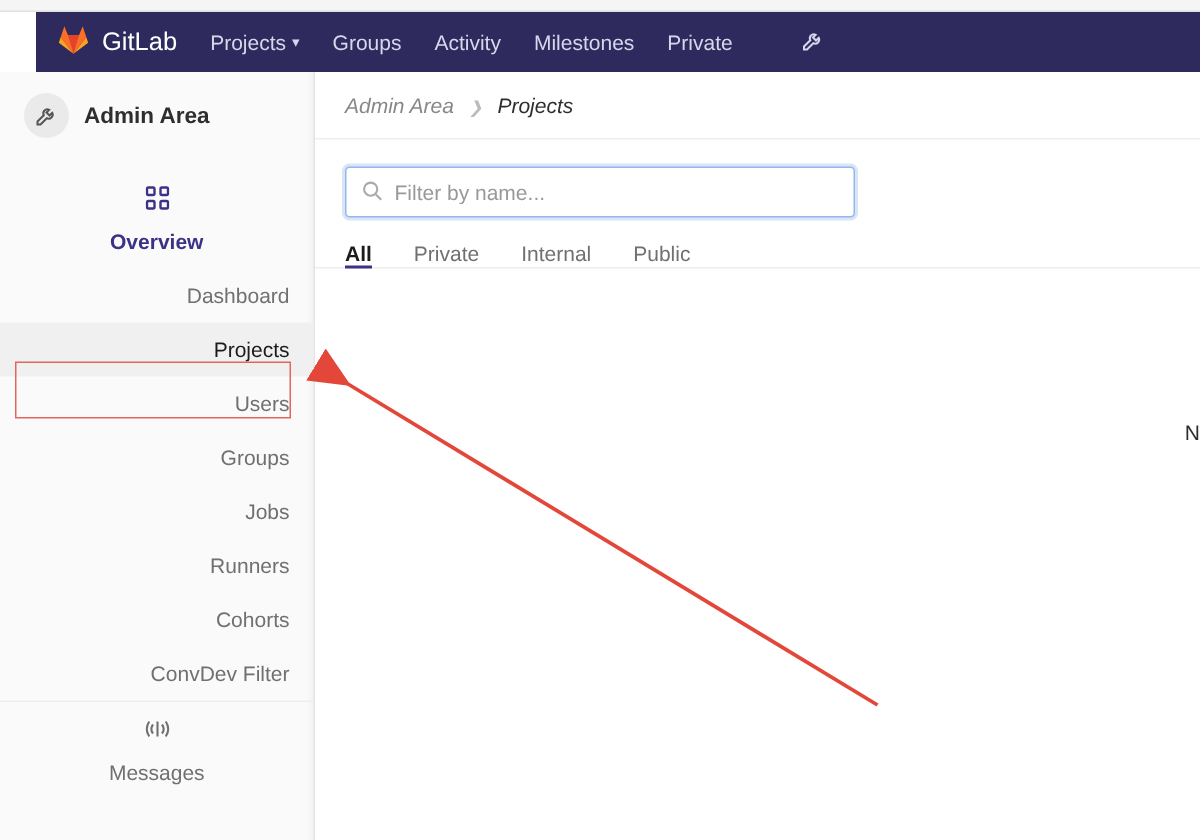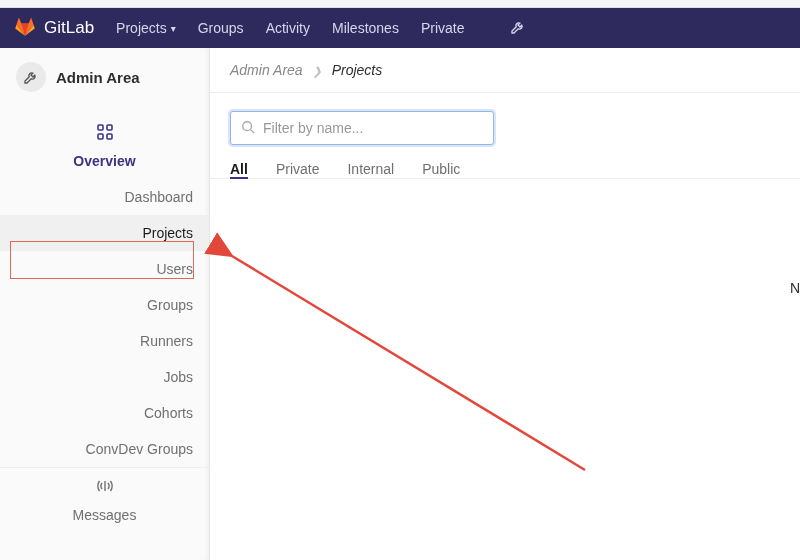--- a/index.html
+++ b/index.html
@@ -1,20 +1,20 @@
 <!DOCTYPE html>
 <html><head>
 <meta charset="utf-8">
 <style>
   * { box-sizing: border-box; margin: 0; padding: 0; }
   html, body { width: 800px; height: 560px; font-family: -apple-system, "Segoe UI", Helvetica, Arial, sans-serif; font-size: 14px; color: #2e2e2e; overflow: hidden; background: #fff; }
   
   .url-bar { height: 8px; background: #f5f5f5; border-bottom: 1px solid #e0e0e0; }
   
-  .navbar { height: 40px; background: #2e2a5e; display: flex; align-items: center; padding: 0 14px; color: #fff; gap: 22px; }
+  .navbar { height: 40px; background: #2e2a5e; display: flex; align-items: center; padding: 0 14px; color: #fff; gap: 22px; margin-left: 24px; }
   .navbar .brand { display: flex; align-items: center; gap: 8px; font-size: 17px; }
   .navbar .brand svg { width: 22px; height: 22px; }
   .nav-item { color: #d8d6eb; font-size: 14px; cursor: pointer; display: flex; align-items: center; gap: 4px; }
   .chevron { font-size: 10px; }
   .wrench-top { margin-left: 24px; }
   
   .body { display: flex; height: calc(560px - 48px); }
   .sidebar { width: 210px; background: #fafafa; border-right: 1px solid #e5e5e5; box-shadow: inset -4px 0 6px -4px rgba(0,0,0,0.08); position: relative; }
   .sidebar-header { display: flex; align-items: center; gap: 10px; padding: 14px 16px; font-weight: 600; font-size: 15px; color: #2e2e2e; }
   .sidebar-header .circle { width: 30px; height: 30px; border-radius: 50%; background: #eaeaea; display: flex; align-items: center; justify-content: center; color: #555; }
@@ -25,21 +25,21 @@
   .sub-item.active { background: #f0f0f0; color: #1b1b1b; font-weight: 500; }
   .highlight-box { position: absolute; border: 1px solid #e0675a; pointer-events: none; }
   .section-head.secondary { color: #707070; font-weight: 500; }
   .section-head.secondary svg { stroke: #707070; }
   
   .main { flex: 1; padding: 0; position: relative; }
   .breadcrumb { padding: 14px 20px; font-size: 14px; color: #888; border-bottom: 1px solid #eee; font-style: italic;}
   .breadcrumb .current { color: #2e2e2e; font-weight: 500; }
   .breadcrumb .sep { margin: 0 6px; color: #bbb; font-size: 11px; }
   .filter-wrap { padding: 18px 20px 0 20px; }
-  .filter-input { width: 264px; height: 34px; border: 1px solid #93b7e8; box-shadow: 0 0 0 2px rgba(100,150,230,0.25); border-radius: 3px; display: flex; align-items: center; padding: 0 10px; gap: 8px; color: #888; background: #fff; }
+  .filter-input { width: 340px; height: 34px; border: 1px solid #93b7e8; box-shadow: 0 0 0 2px rgba(100,150,230,0.25); border-radius: 3px; display: flex; align-items: center; padding: 0 10px; gap: 8px; color: #888; background: #fff; }
   .filter-input input { border: none; outline: none; flex: 1; font-size: 14px; color: #2e2e2e; }
   .filter-input input::placeholder { color: #999; }
   .tabs { display: flex; gap: 28px; padding: 16px 20px 0 20px; border-bottom: 1px solid #eee; }
   .tab { color: #707070; cursor: pointer; }
   .tab.active { color: #1b1b1b; font-weight: 600; border-bottom: 2px solid #3b3287; margin-bottom: -1px; }
   .edge-letter { position: absolute; right: 0; top: 232px; font-size: 14px; color: #2e2e2e; }
   
   .arrow-overlay { position: absolute; left: 0; top: 0; width: 800px; height: 560px; pointer-events: none; }
 </style>
 </head>
@@ -105,24 +105,24 @@
             </svg>
         </span>
         <span>Overview</span>
       </div>
       <div class="sub-item"><span>Dashboard</span></div>
       <div class="sub-item active" style="position:relative;">
         <span>Projects</span>
       </div>
       <div class="sub-item"><span>Users</span></div>
       <div class="sub-item"><span>Groups</span></div>
+      <div class="sub-item"><span>Jobs</span></div>
       <div class="sub-item"><span>Runners</span></div>
-      <div class="sub-item"><span>Jobs</span></div>
       <div class="sub-item"><span>Cohorts</span></div>
-      <div class="sub-item"><span>ConvDev Groups</span></div>
+      <div class="sub-item"><span>ConvDev Filter</span></div>
     </div>
 
     <div class="section-head secondary" style="border-top:1px solid #eee;">
       <span>
         <svg viewBox="0 0 16 16" fill="none" stroke="#707070" stroke-width="1.4">
             <path d="M8 3v10M5 5a5 5 0 0 0 0 6M11 5a5 5 0 0 1 0 6M2.5 3a9 9 0 0 0 0 10M13.5 3a9 9 0 0 1 0 10"></path>
           </svg>
       </span>
       <span>Messages</span>
     </div>

